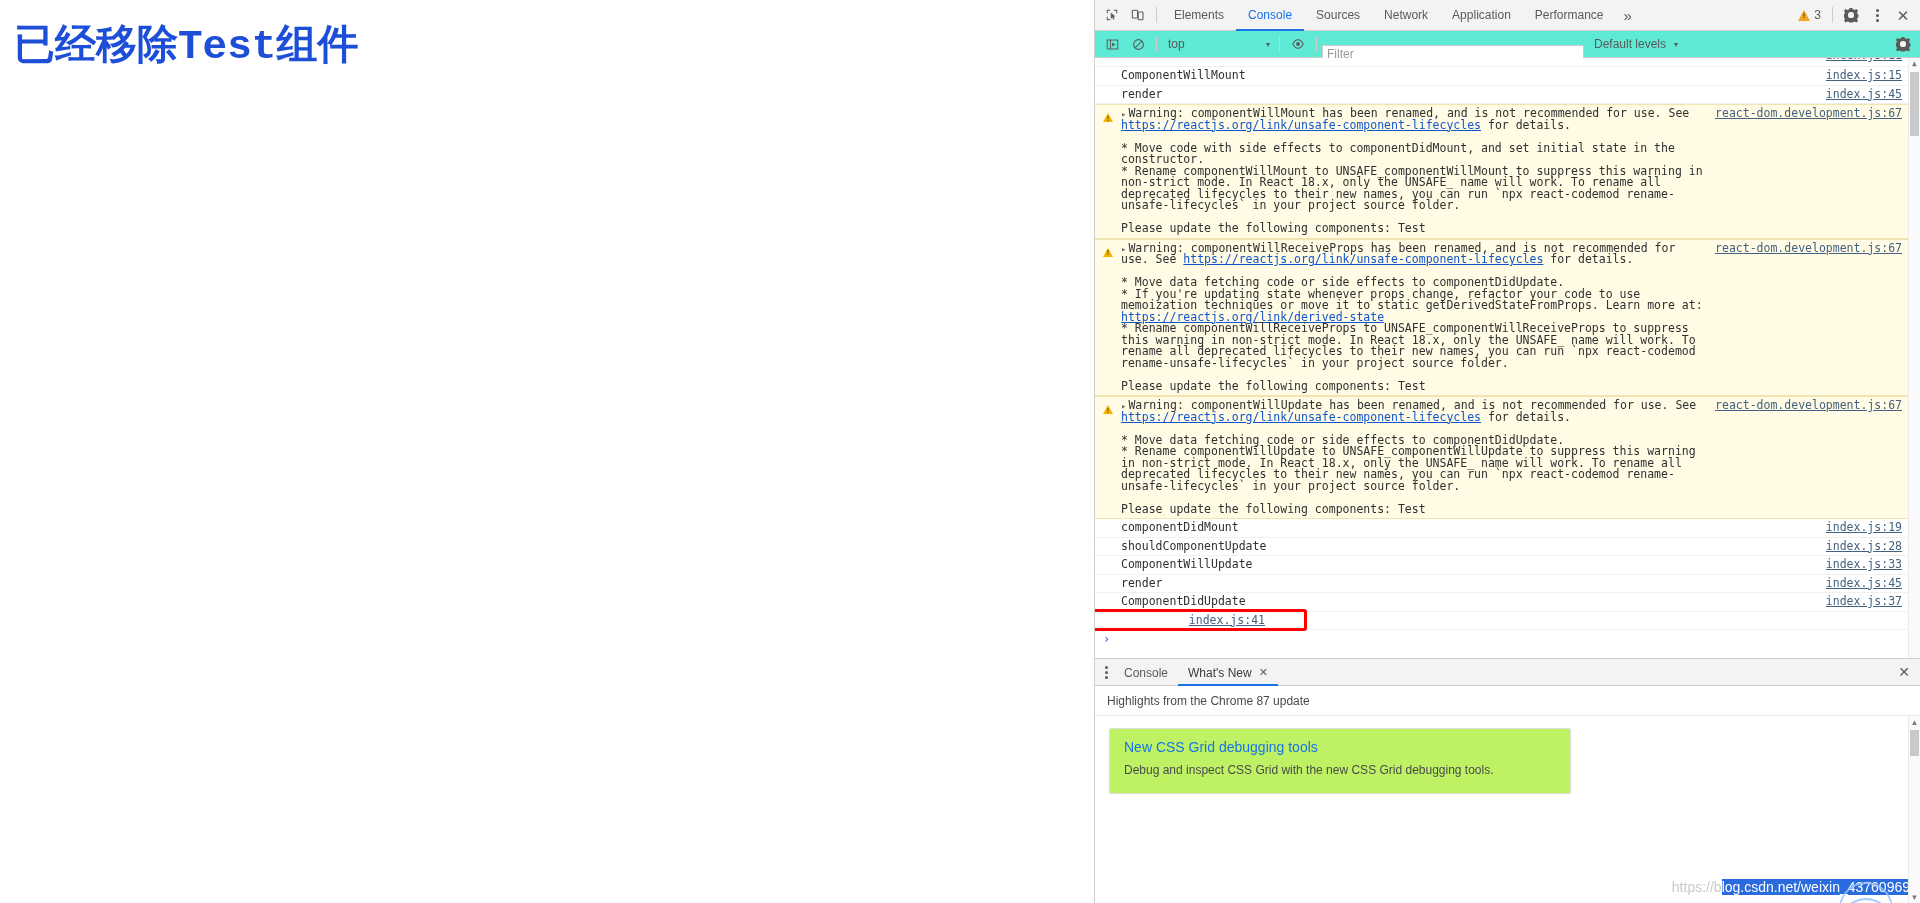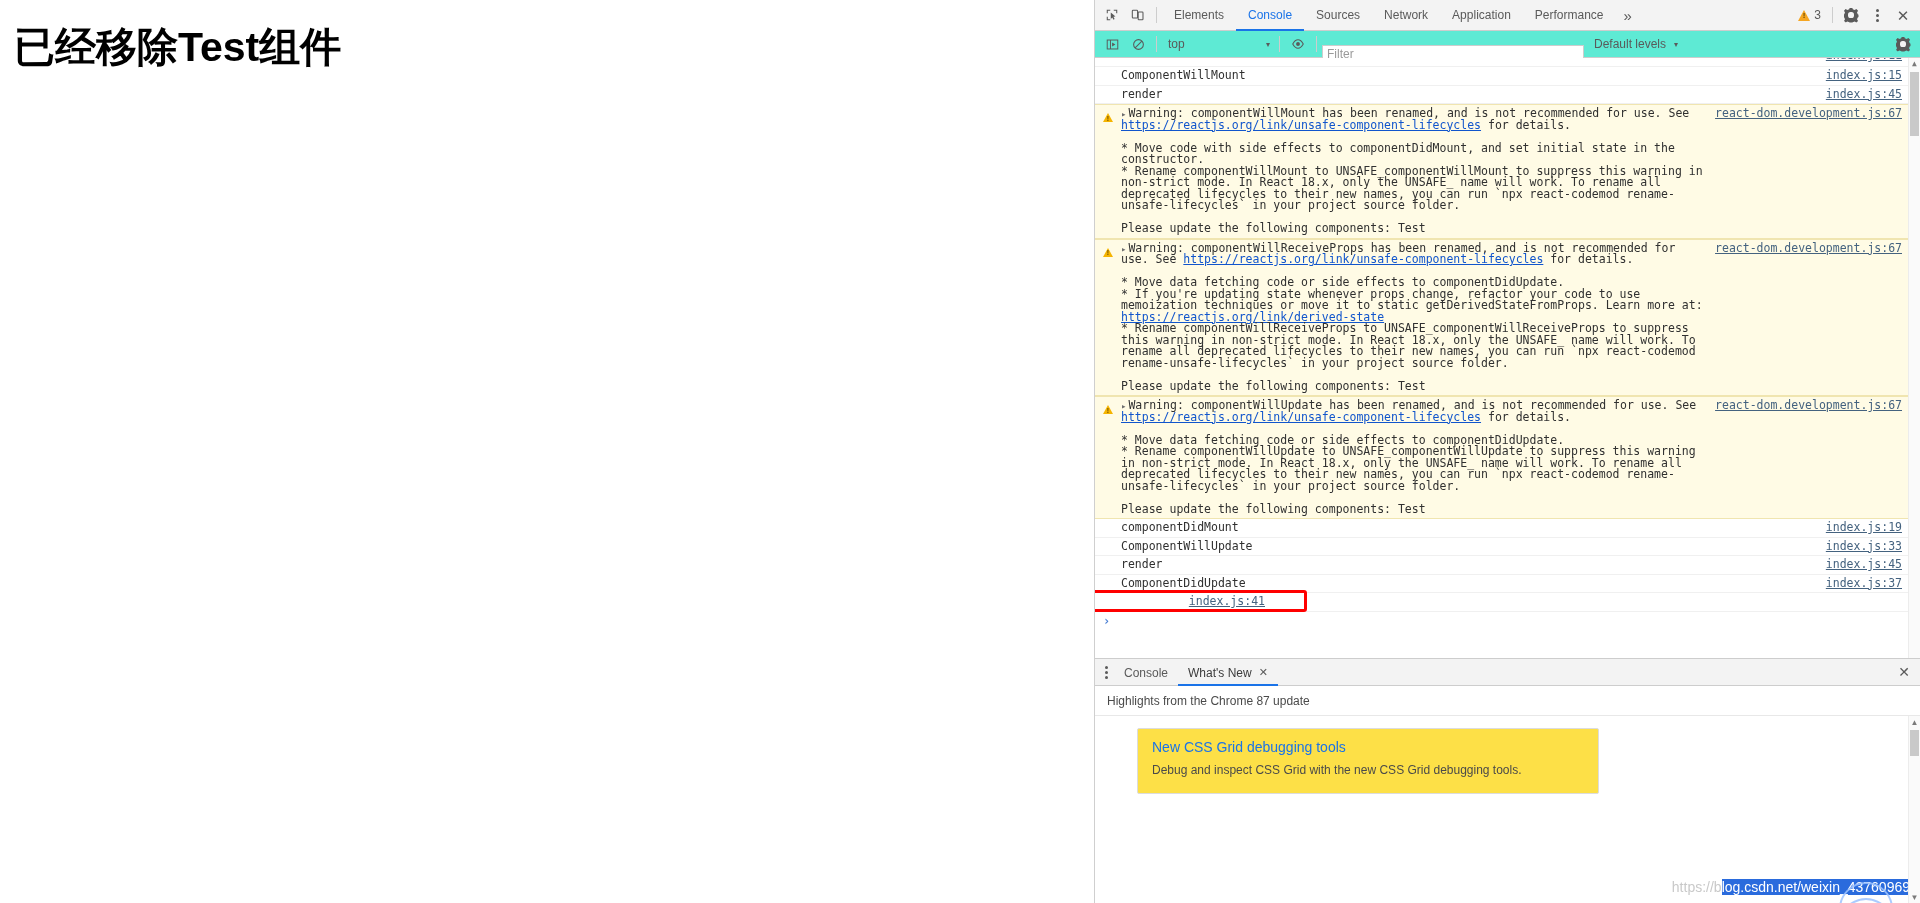--- a/index.html
+++ b/index.html
@@ -16,25 +16,26 @@
   .page {
     width: 1095px;
     height: 903px;
     background: #ffffff;
     position: relative;
     border-right: 1px solid #cfcfcf;
   }
   .page-heading {
     font-size: 41px;
     font-weight: bold;
-    color: #000000;
+    color: #1d4ed8;
     margin: 24px 0 0 14px;
     letter-spacing: 0px;
     line-height: 1.15;
     white-space: nowrap;
+    font-family: Liberation Mono, monospace;
   }
 
   
   .devtools {
     width: 825px;
     height: 903px;
     background: #ffffff;
     display: flex;
     flex-direction: column;
     font-size: 12px;
@@ -302,22 +303,21 @@
     border-bottom: 1px solid #e8e8e8;
   }
   .whatsnew-body {
     flex: 1; position: relative; overflow: hidden; padding: 12px 14px 0 14px;
   }
   .wn-card {
     border: 1px solid #dcdcdc;
     border-radius: 2px;
     padding: 10px 14px 14px 14px;
     width: 462px;
-    background: #fde047;
-    margin-left: 28px;
+    background: #bef264;
   }
   .wn-title {
     color: #1a73e8; font-size: 14px; margin-bottom: 6px;
   }
   .wn-desc { color: #4a4a4a; font-size: 12px; line-height: 1.5; }
 
   .watermark {
     position: absolute;
     right: 10px; bottom: 8px;
     font-size: 14px;
@@ -490,20 +490,25 @@
           <div class="src">react-dom.development.js:67</div>
         </div>
 
         <div class="msg">
           <div class="gutter"></div>
           <div class="body">componentDidMount</div>
           <div class="src">index.js:19</div>
         </div>
         <div class="msg">
           <div class="gutter"></div>
+          <div class="body">shouldComponentUpdate</div>
+          <div class="src">index.js:28</div>
+        </div>
+        <div class="msg">
+          <div class="gutter"></div>
           <div class="body">ComponentWillUpdate</div>
           <div class="src">index.js:33</div>
         </div>
         <div class="msg">
           <div class="gutter"></div>
           <div class="body">render</div>
           <div class="src">index.js:45</div>
         </div>
         <div class="msg">
           <div class="gutter"></div>

